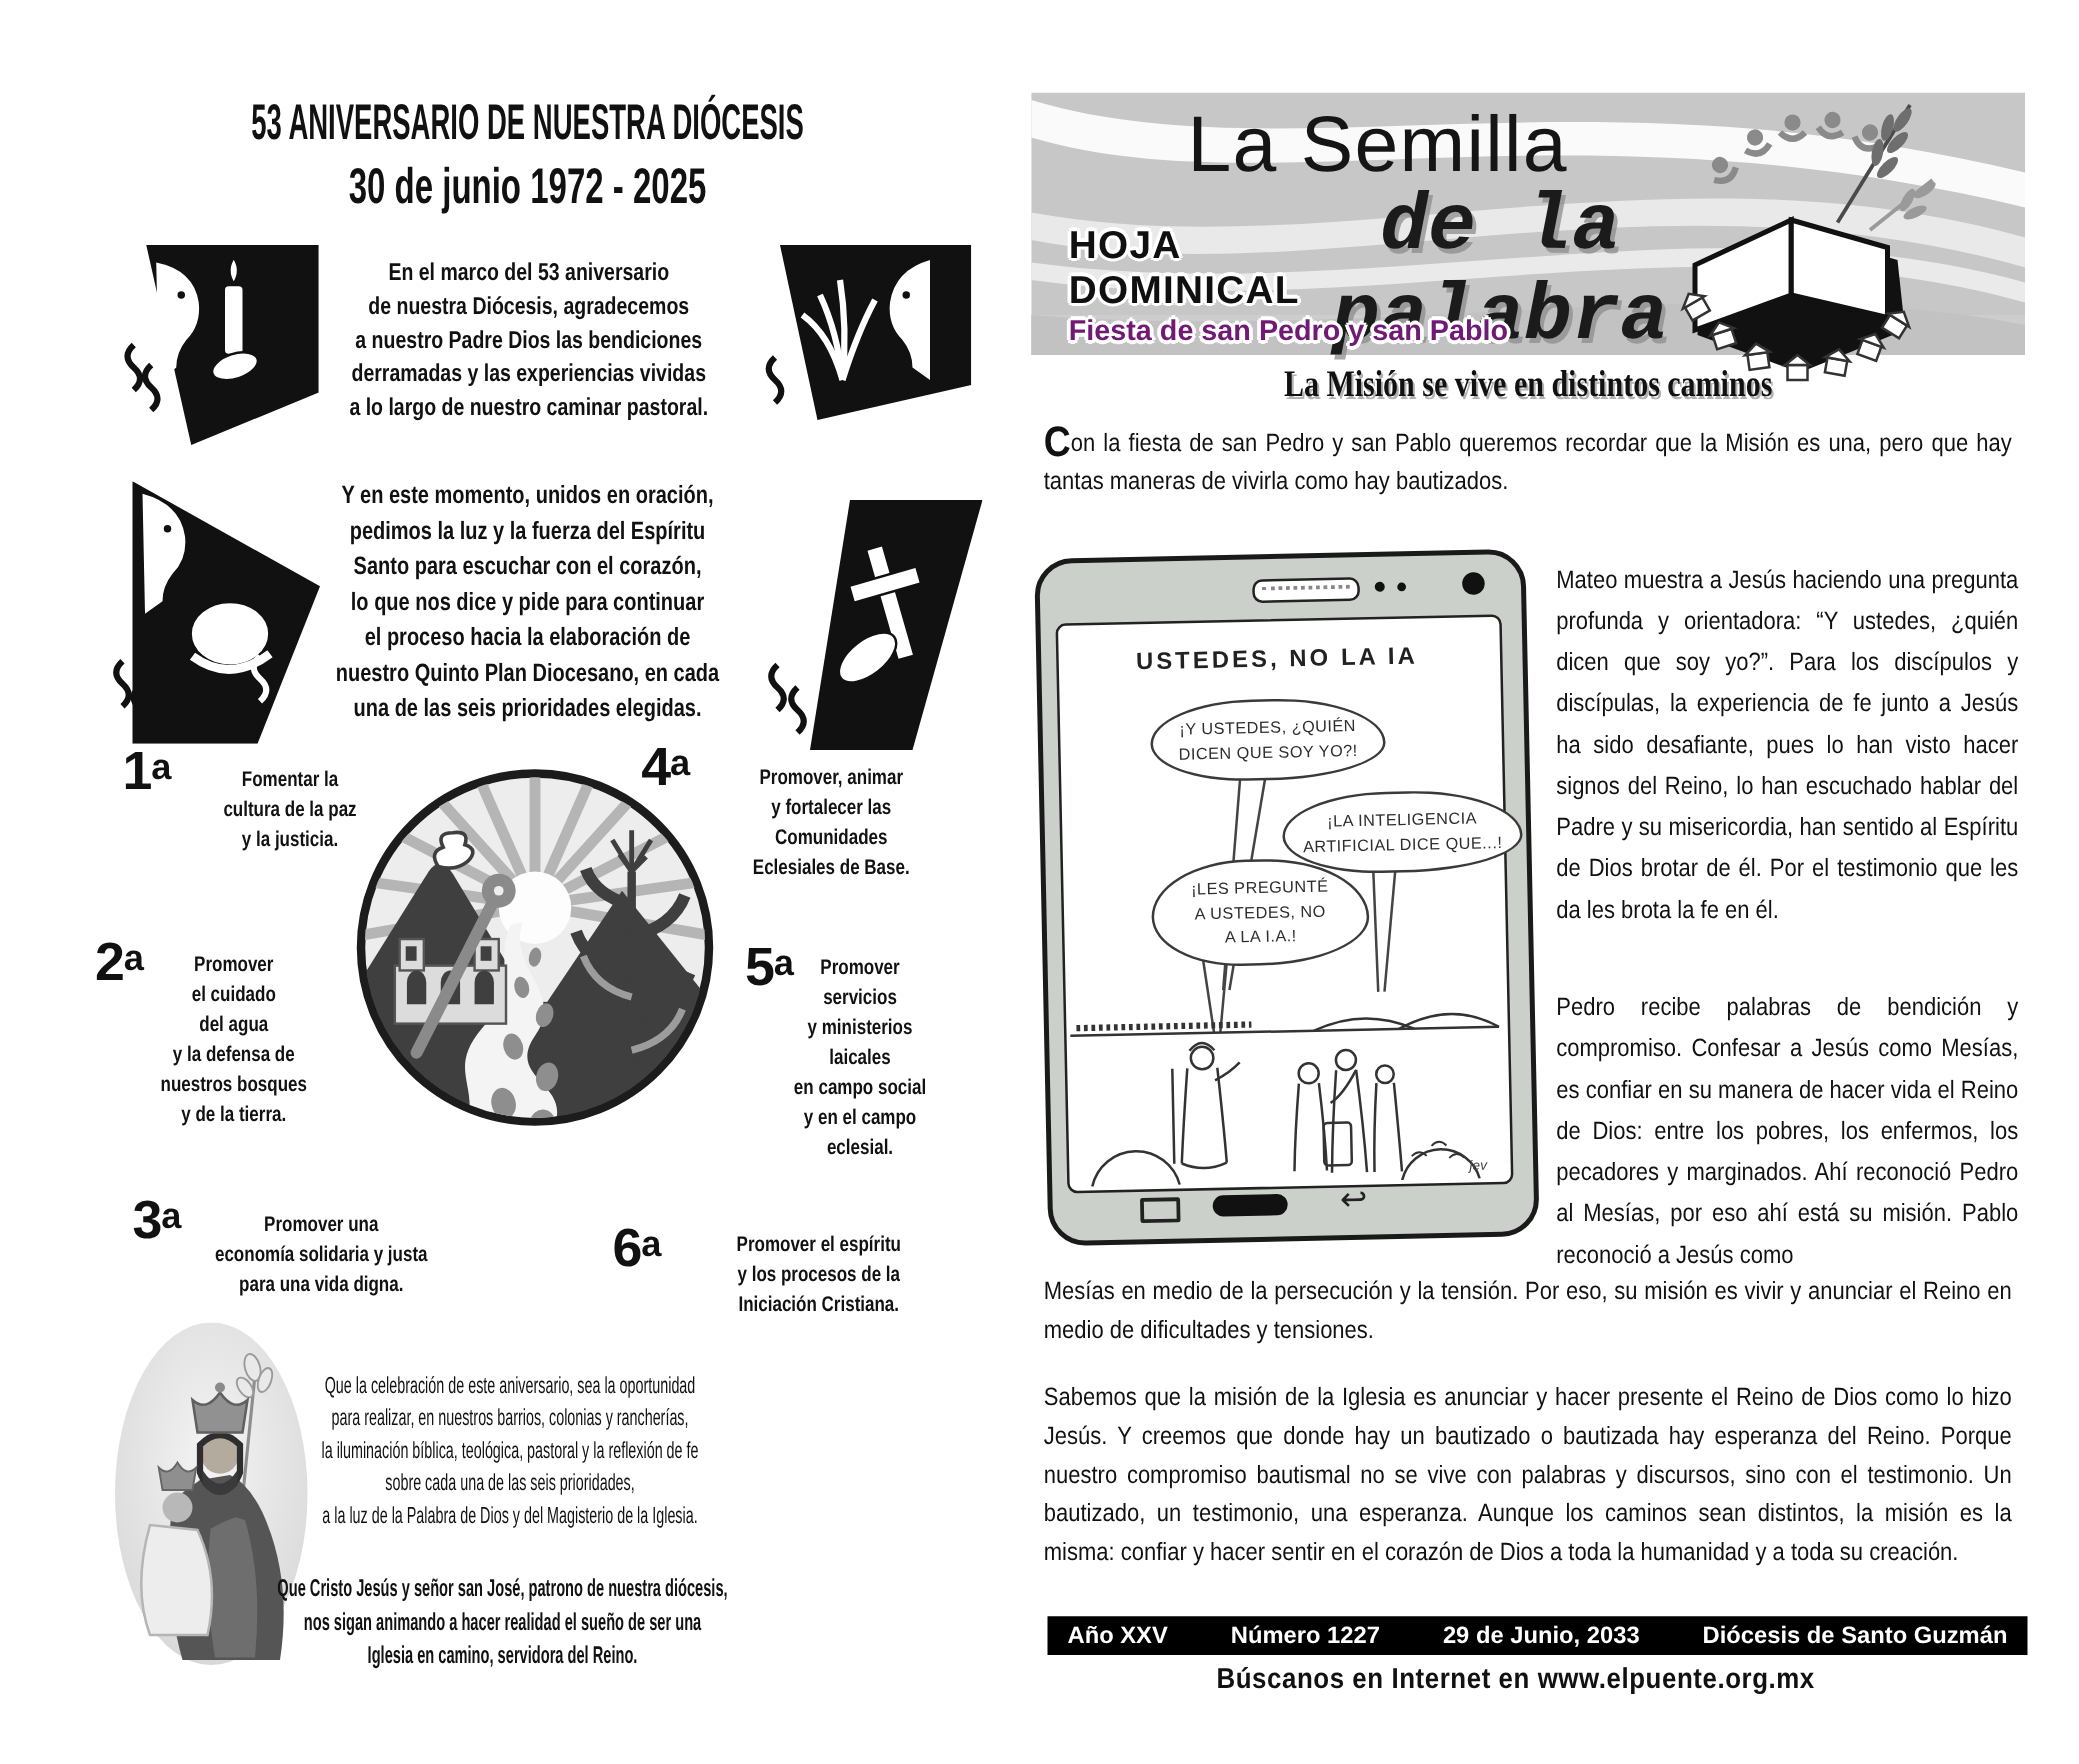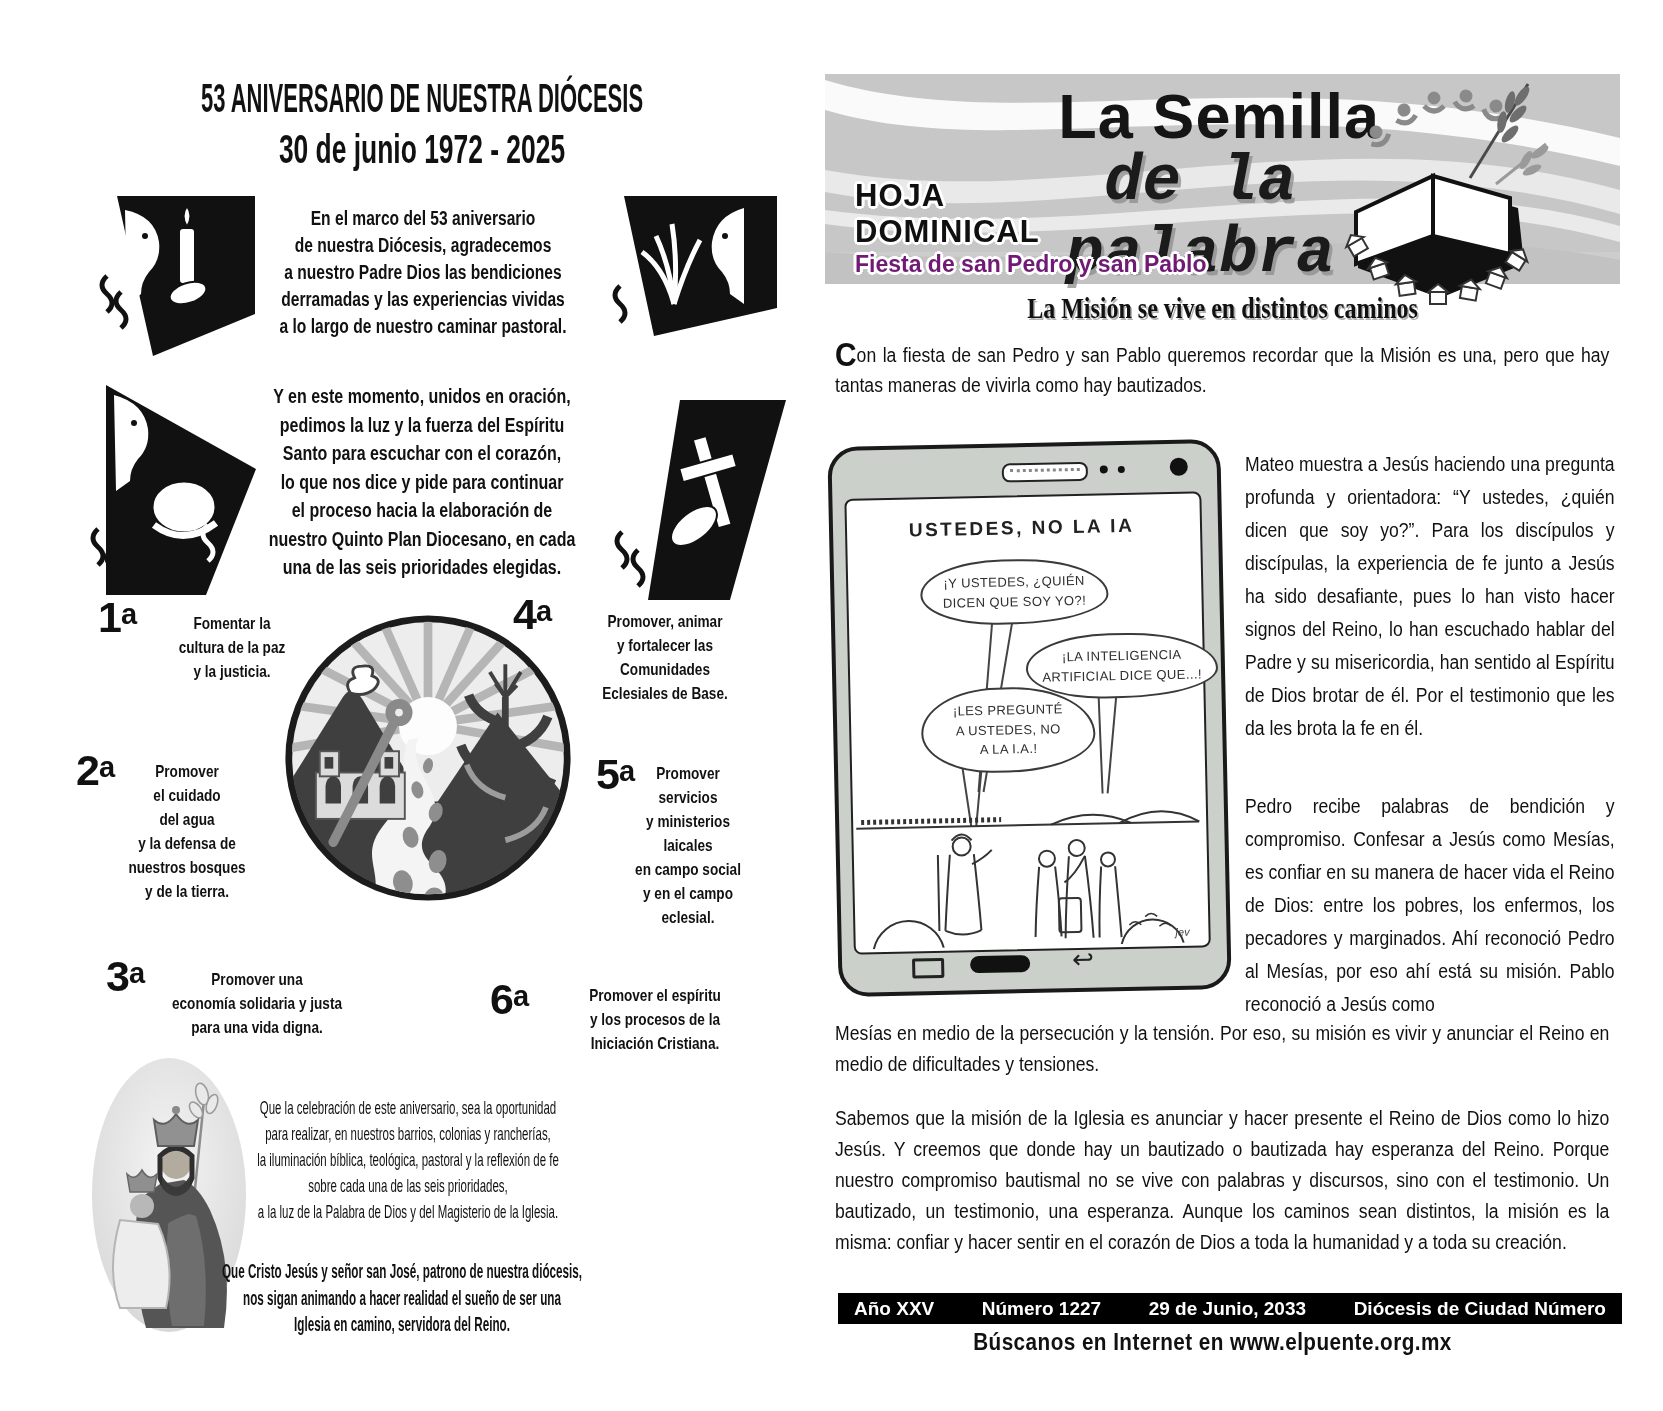--- a/index.html
+++ b/index.html
@@ -12,21 +12,21 @@
   .just{text-align:justify;}
   .halo{text-shadow:-2px -2px 0 #fff,2px -2px 0 #fff,-2px 2px 0 #fff,2px 2px 0 #fff,
         0 3px 0 #fff,3px 0 0 #fff,0 -3px 0 #fff,-3px 0 0 #fff;margin-left:12px;}
   
   .bigtitle{font-weight:800;font-size:40px;letter-spacing:0;text-align:center;}
   .lp-par{font-weight:700;font-size:19.5px;line-height:27px;}
   .pnum{font-weight:800;font-size:43px;letter-spacing:-1px;}
   .psuf{font-weight:800;font-size:29px;vertical-align:8px;}
   .ptext{font-weight:700;font-size:17px;line-height:24px;}
   
-  .mast-title{font-weight:700;font-size:63px;letter-spacing:1px;color:#151515;text-align:right;}
+  .mast-title{font-weight:400;font-size:63px;letter-spacing:1px;color:#151515;text-align:left;}
   .mast-sub{font-family:Liberation Mono, monospace;font-style:italic;font-weight:700;font-size:64px;
             color:#1b1b1b;text-align:center;text-shadow:3px 4px 0 rgba(140,140,140,.75);}
   .kicker{font-weight:800;font-size:31px;color:#101010;letter-spacing:1px;}
   .kicker2{font-weight:800;font-size:23px;color:#701a75;}
   .art-title{font-family:"Liberation Serif",serif;font-weight:700;font-size:30px;text-align:center;
              text-shadow:2px 2px 0 #b2b2b2;}
   .body20{font-size:20px;line-height:30px;}
   .phone{border:4px solid #1a1a1a;border-radius:30px;background:#cbd0cb;transform:rotate(-1.2deg);}
   .screen{background:#fff;border:2.5px solid #222;border-radius:8px;}
   .bubble{position:absolute;background:#fff;border:2px solid #3a3a3a;
@@ -440,17 +440,17 @@
     <div class="abs body20 just cxl" style="left:1245px;top:790px;width:420px;line-height:33px;transform:scaleX(0.88);">Pedro recibe palabras de bendición y compromiso. Confesar a Jesús como Mesías, es confiar en su manera de hacer vida el Reino de Dios: entre los pobres, los enfermos, los pecadores y marginados. Ahí reconoció Pedro al Mesías, por eso ahí está su misión. Pablo reconoció a Jesús como</div>
 
     <div class="abs body20 just cxl" style="left:835px;top:1018px;width:880px;line-height:31px;transform:scaleX(0.88);">Mesías en medio de la persecución y la tensión. Por eso, su misión es vivir y anunciar el Reino en medio de dificultades y tensiones.</div>
 
     <div class="abs body20 just cxl" style="left:835px;top:1103px;width:880px;line-height:31px;transform:scaleX(0.88);">Sabemos que la misión de la Iglesia es anunciar y hacer presente el Reino de Dios como lo hizo Jesús. Y creemos que donde hay un bautizado o bautizada hay esperanza del Reino. Porque nuestro compromiso bautismal no se vive con palabras y discursos, sino con el testimonio. Un bautizado, un testimonio, una esperanza. Aunque los caminos sean distintos, la misión es la misma: confiar y hacer sentir en el corazón de Dios a toda la humanidad y a toda su creación.</div>
 
     <div class="abs fbar" style="left:838px;top:1293px;width:752px;height:31px;">
       <span>Año XXV</span>
       <span>Número 1227</span>
       <span>29 de Junio, 2033</span>
-      <span>Diócesis de Ciudad Número</span>
+      <span>Diócesis de Santo Guzmán</span>
     </div>
     <div class="abs weblink cx" style="left:835px;top:1329px;width:755px;transform:scaleX(0.9);">Búscanos en Internet en www.elpuente.org.mx</div>
   </div>
 </div>
 
 </body></html>

